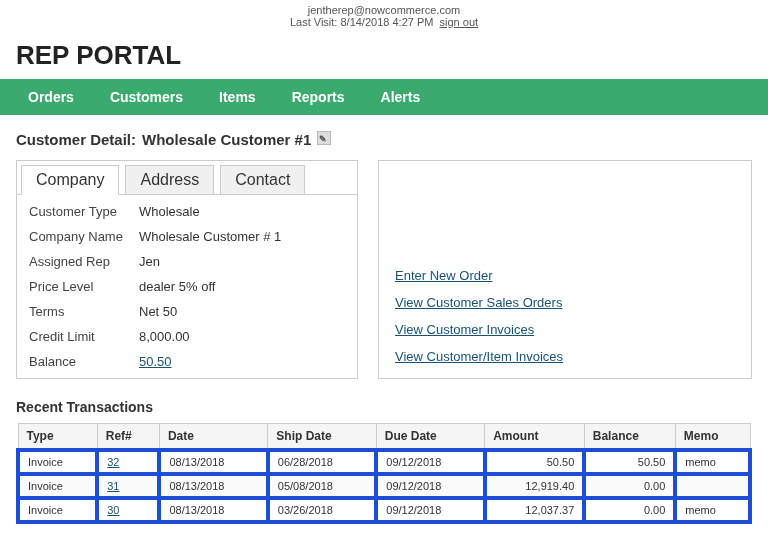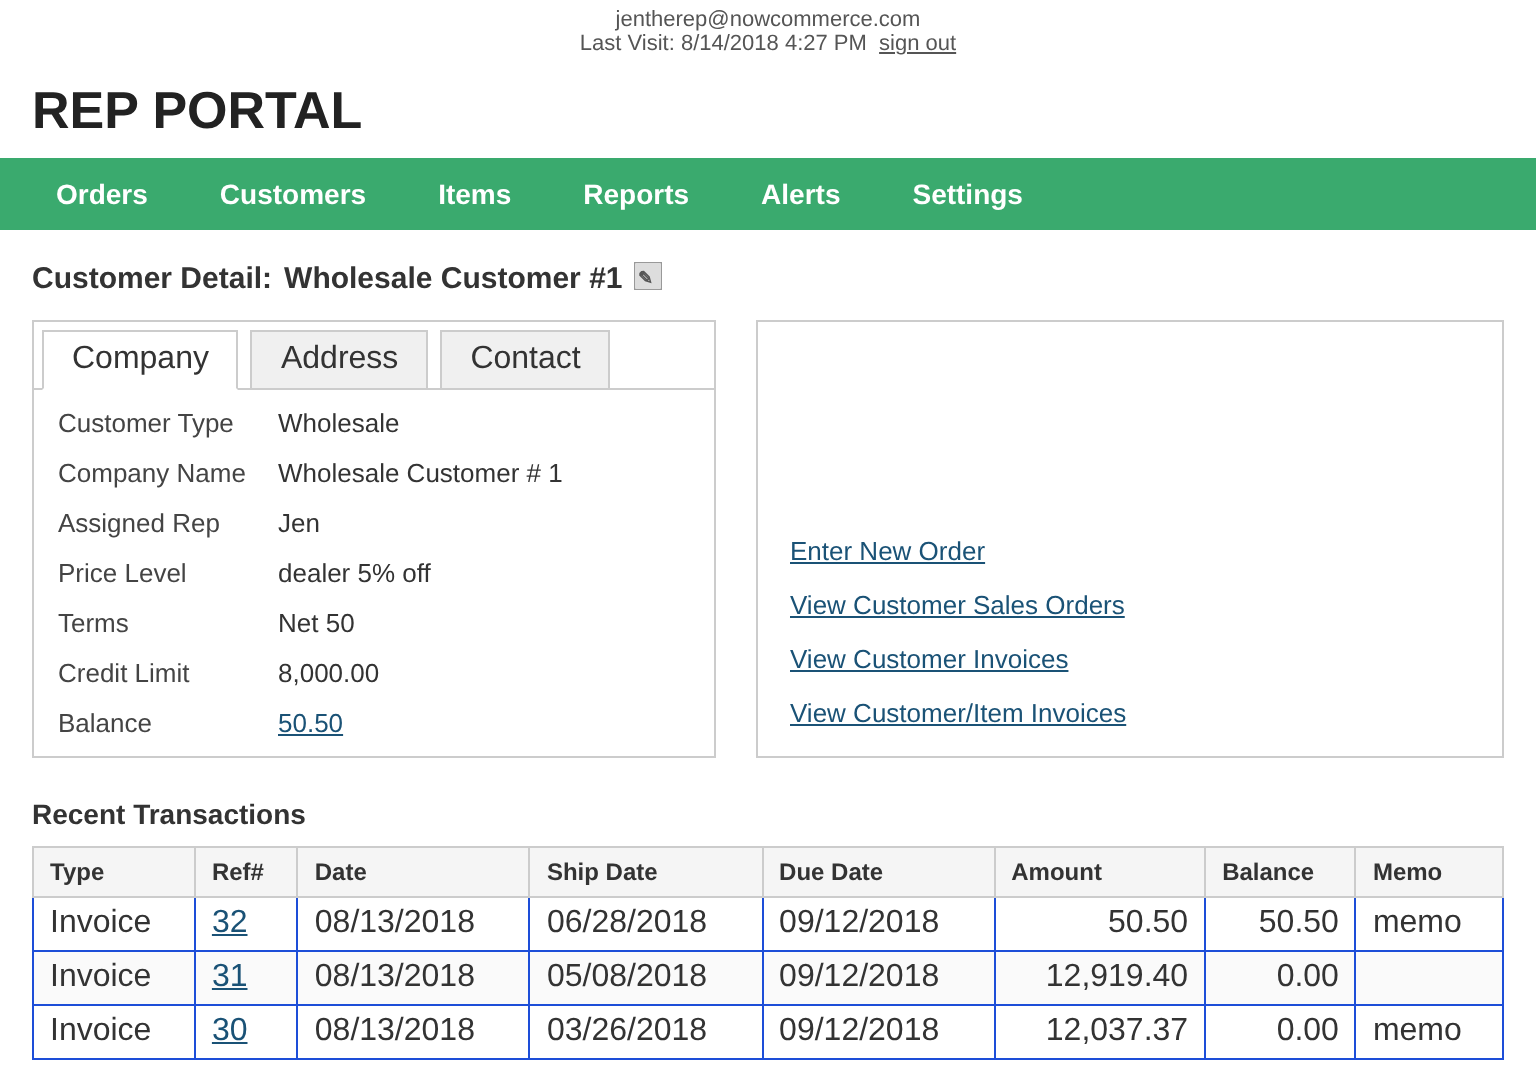--- a/index.html
+++ b/index.html
@@ -133,23 +133,23 @@
     .transactions-table th {
       background: #f5f5f5;
       border: 1px solid #ccc;
       padding: 5px 8px;
       text-align: left;
       font-weight: bold;
       font-size: 12px;
     }
     .transactions-table th.right { text-align: left; }
     .transactions-table td {
-      border: 1px solid #1d4ed8;
+      border: 4px solid #1d4ed8;
       padding: 4px 8px;
-      font-size: 16px;
+      font-size: 11px;
       margin-top: 42px;
     }
     .transactions-table td.right { text-align: right; }
     .transactions-table tr:nth-child(even) { background: #fafafa; }
     .transactions-table a { color: #1a5276; text-decoration: underline; cursor: pointer; text-align: right; }
 
     .detail-table-wrapper { padding: 4px; }
   </style>
 </head>
 <body>
@@ -163,21 +163,20 @@
 <div class="logo">
   <h1>REP PORTAL</h1>
 </div>
 
 <nav>
   <a>Orders</a>
   <a>Customers</a>
   <a>Items</a>
   <a>Reports</a>
   <a>Alerts</a>
-  <a>Settings</a>
 </nav>
 
 <div class="content">
 
   <div class="page-title">
     <span>Customer Detail: </span>
     <strong>Wholesale Customer #1</strong>
     <span style="font-size:12px; cursor:pointer; color:#555;">
       <svg width="14" height="14" viewBox="0 0 14 14" fill="none" xmlns="http://www.w3.org/2000/svg">
         <rect x="0" y="0" width="14" height="14" rx="1" fill="#ddd" stroke="#999" stroke-width="1"></rect>

